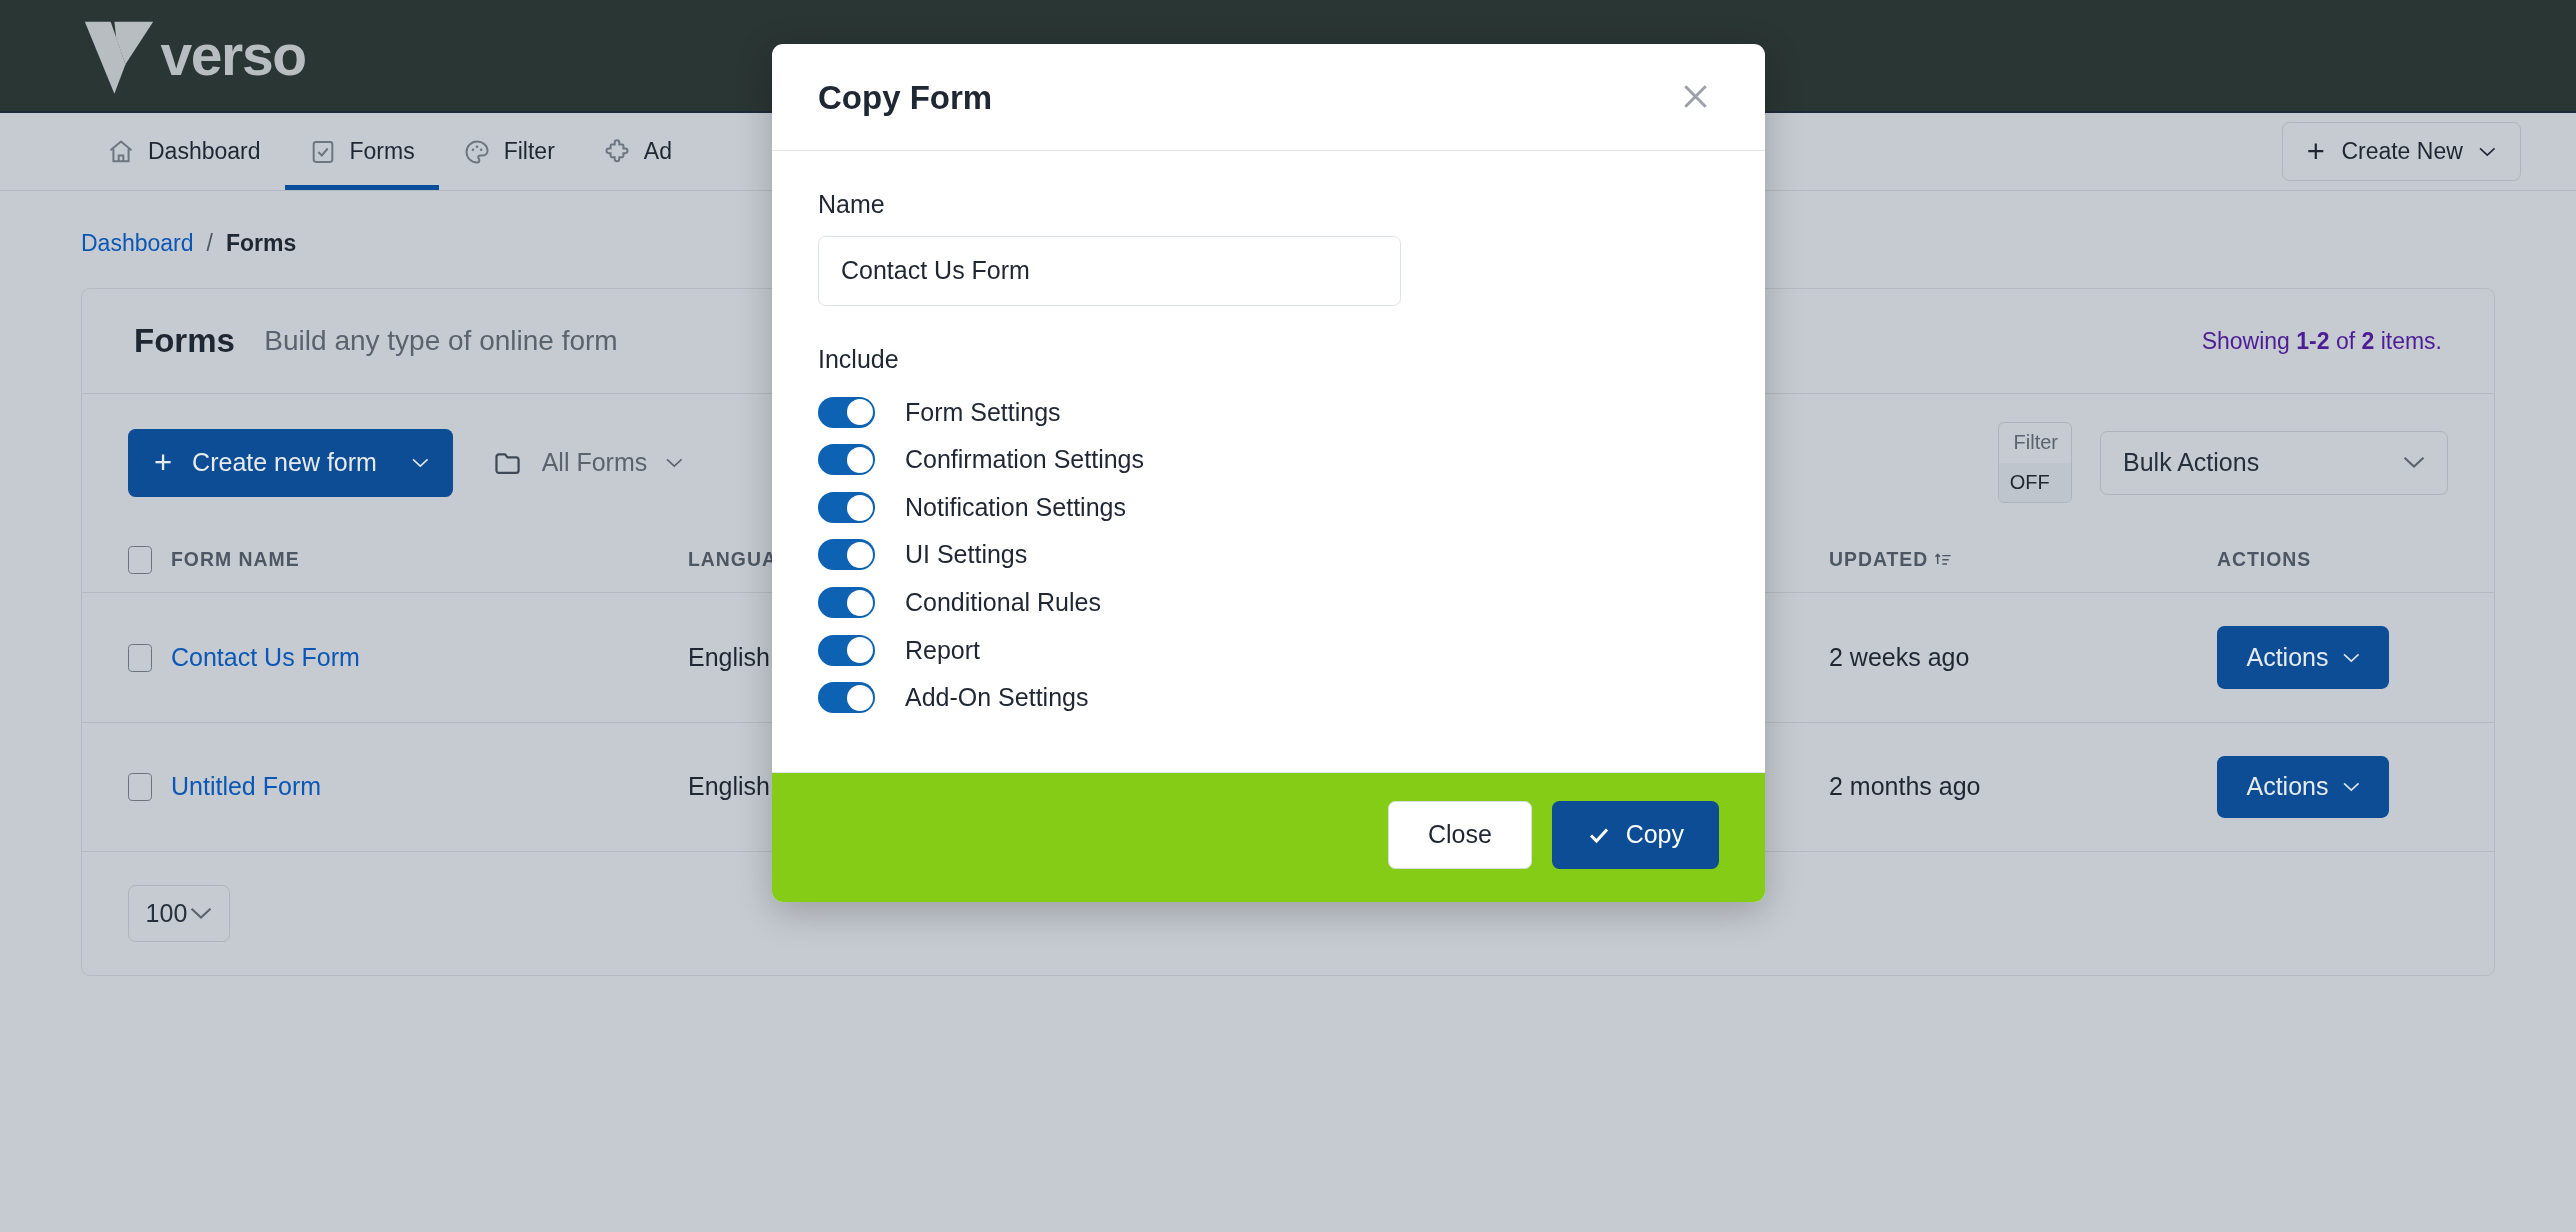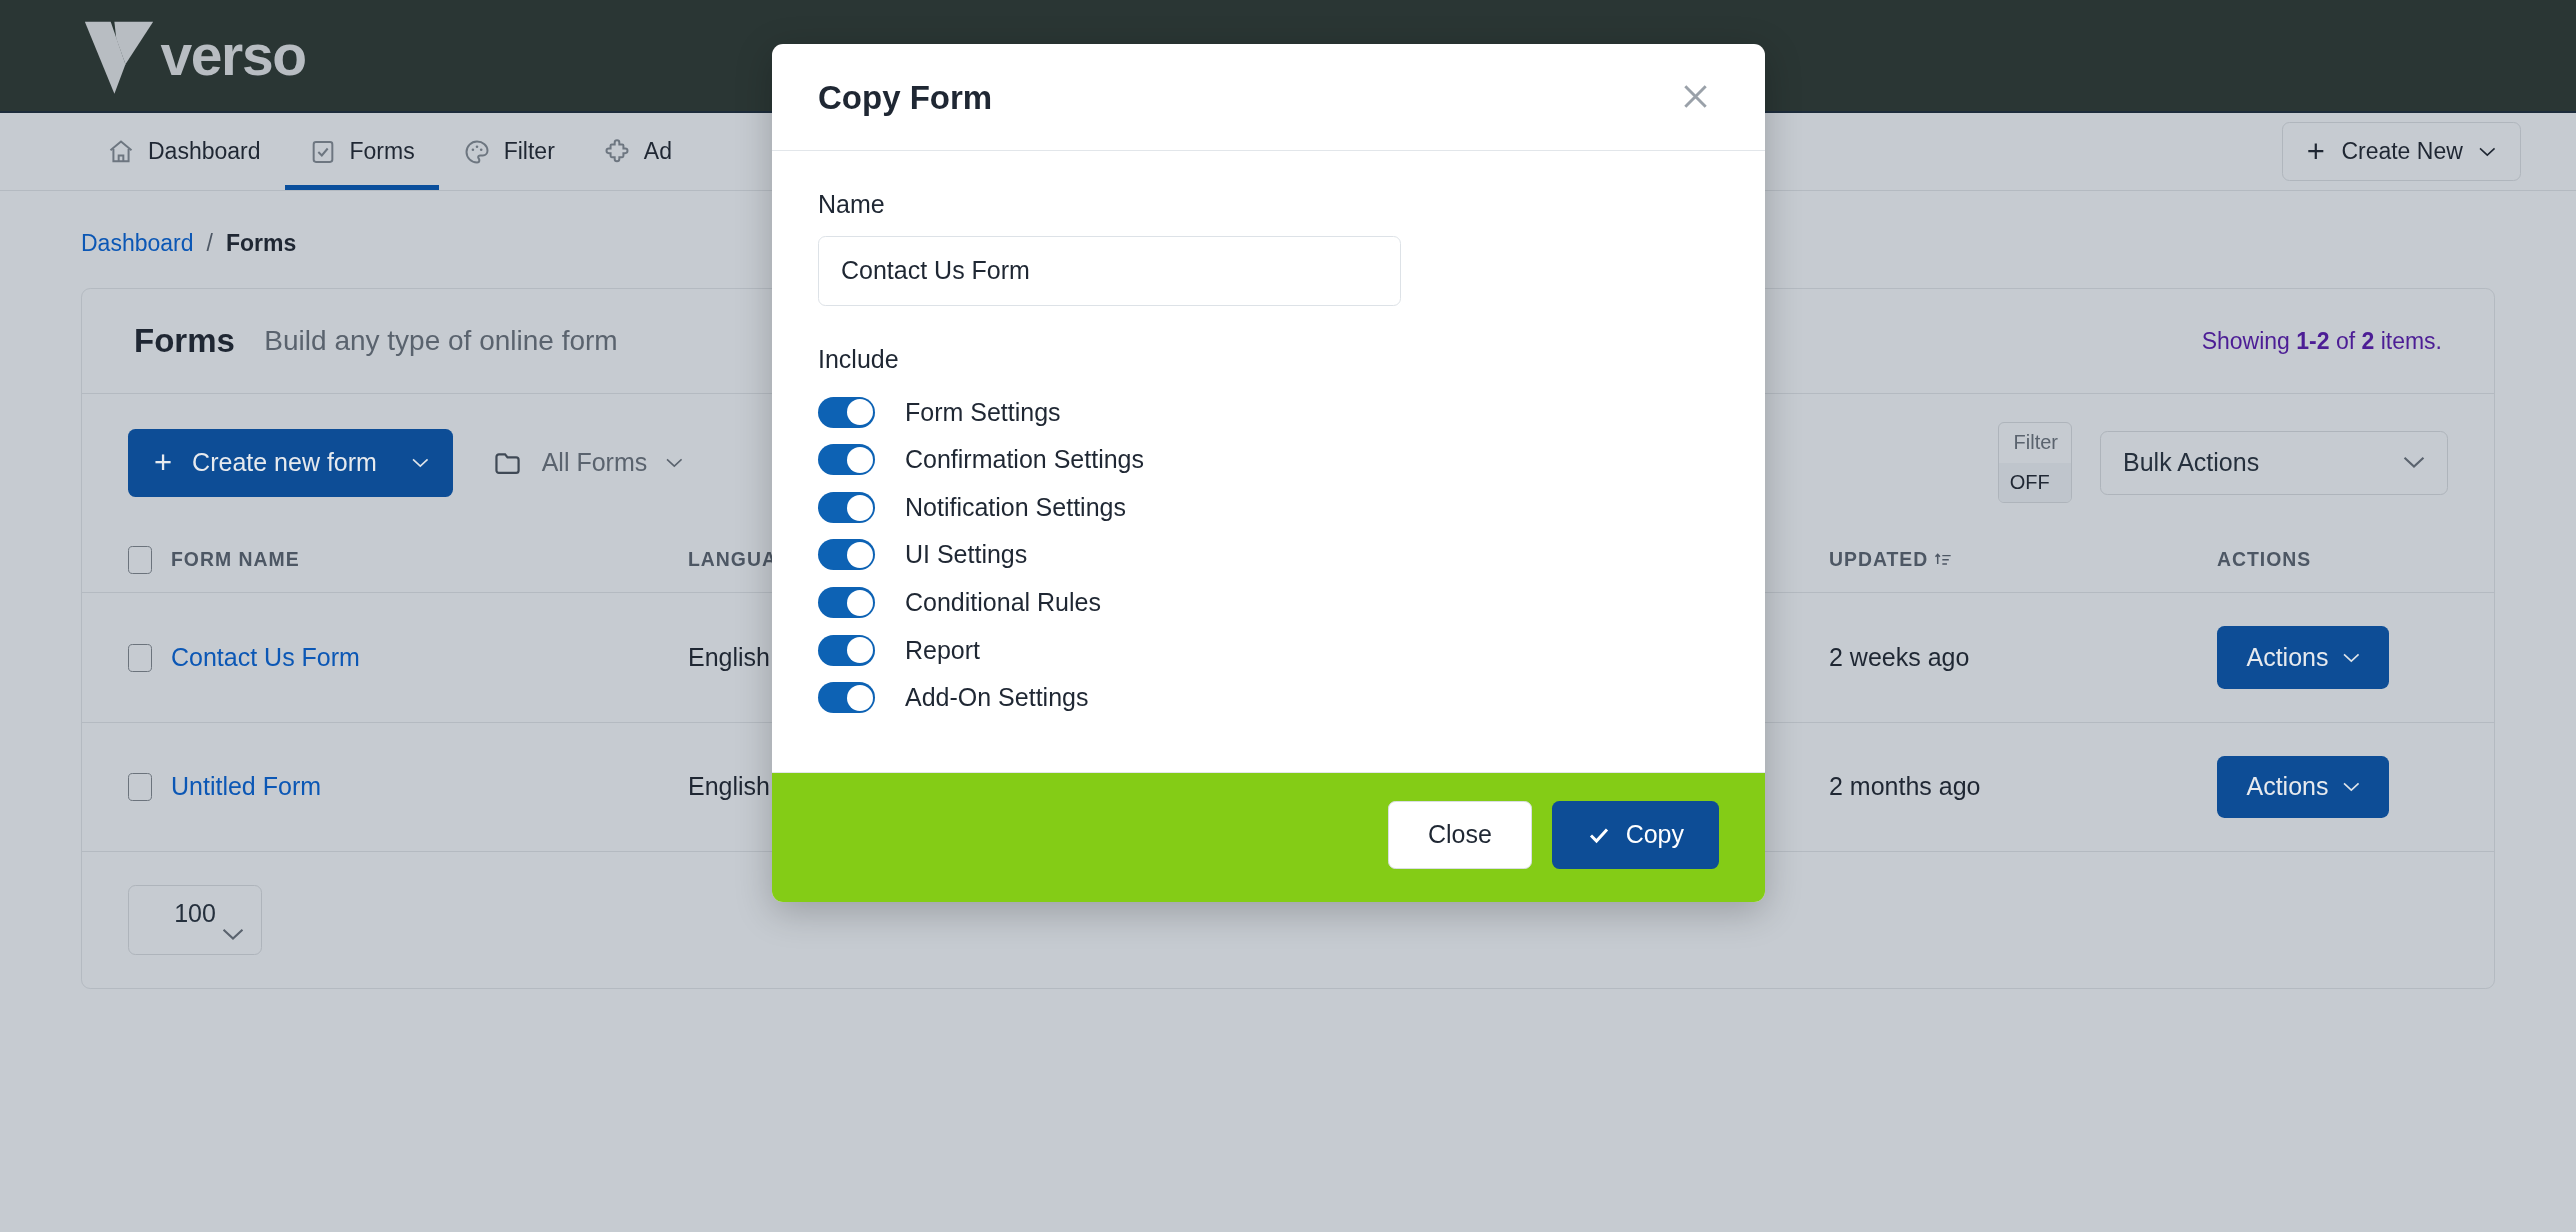--- a/index.html
+++ b/index.html
@@ -157,24 +157,24 @@
   .link-cell { color: #0b57b5; text-decoration: none; cursor: pointer; }
   .sort-ico { display:inline-block; width:18.5px; height:18.5px; vertical-align:-2.8px; margin-left:5.5px; }
   .actions-btn {
     display:inline-flex; align-items:center; gap: 14.8px;
     background: #0d4d96; color: #e7eaee;
     border-radius: 7.4px; padding: 16.6px 29.5px;
     font-size: 25px; cursor: pointer;
   }
   .table-foot { padding: 33px 46px; }
   .per-page {
-    width: 134px; display:flex; align-items:center;
+    width: 102px; display:flex; align-items:center;
     border: 0.9px solid #aeb4bb; border-radius: 7.4px;
     padding: 13px 16.6px; font-size: 25px; color:#25303d;
-    cursor:pointer; overflow:hidden; white-space:nowrap;flex-direction:column;
+    cursor:pointer; overflow:hidden; white-space:nowrap;
   }
   .per-page .caret { margin-left:auto; width:22px; height:13px; flex:none; }
 
   
   .modal {
     position: absolute;
     left: 772px; top: 44px;
     width: 993px;
     background: #fff;
     border-radius: 11px;

